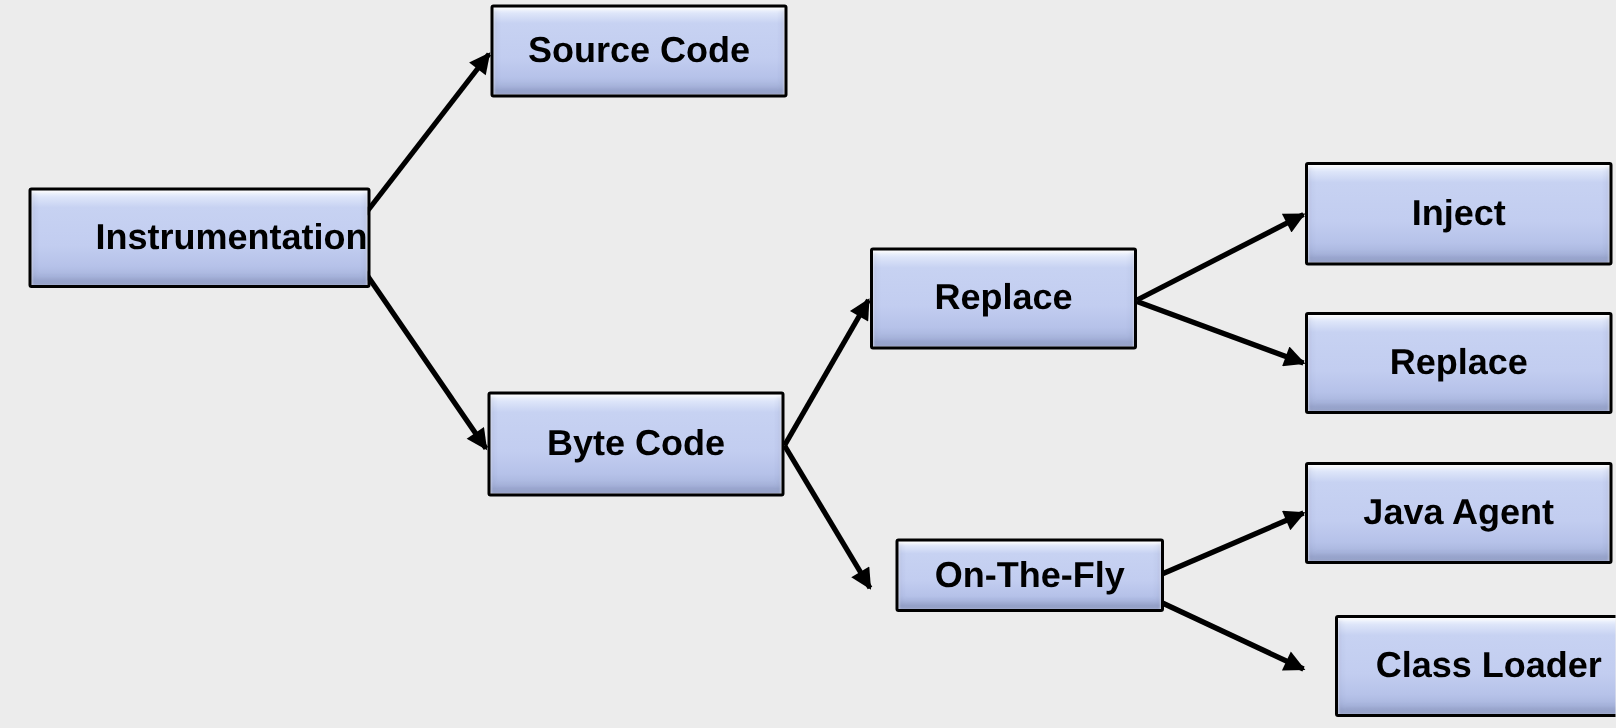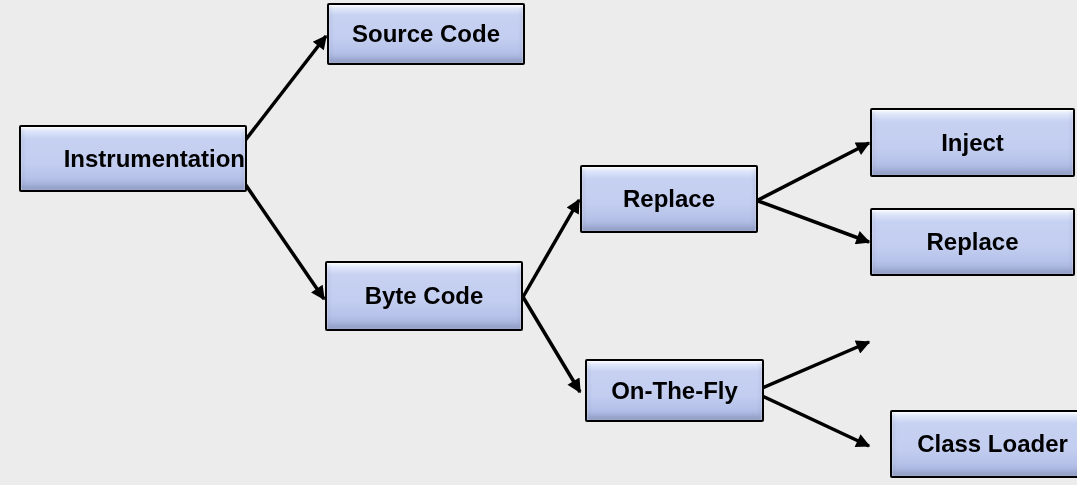--- a/index.html
+++ b/index.html
@@ -44,21 +44,21 @@
     color: #000;
     font-weight: bold;
     font-size: 24px;
     letter-spacing: 0px;
     text-align: center;
   }
   #n-instrumentation { left: 19px;   top: 125px; width: 228px; height: 67px; justify-content: flex-end; }
   #n-source_code     { left: 327px; top: 3px;   width: 198px; height: 62px; }
   #n-byte_code       { left: 325px; top: 261px; width: 198px; height: 70px; }
   #n-offline         { left: 580px; top: 165px; width: 178px; height: 68px; }
-  #n-on_the_fly      { left: 585px; top: 359px; width: 179px; height: 63px; }
+  #n-on_the_fly      { left: 597px; top: 359px; width: 179px; height: 49px; }
   #n-inject          { left: 870px; top: 108px; width: 205px; height: 69px; }
   #n-replace         { left: 870px; top: 208px; width: 205px; height: 68px; text-align: center; }
   #n-java_agent      { left: 870px; top: 308px; width: 205px; height: 68px; }
   #n-class_loader    { left: 870px; top: 410px; width: 205px; height: 68px; margin-left: 20px; }
   .edge {
     stroke: #000;
     stroke-width: 3.5;
     fill: none;
   }
 </style>
@@ -104,18 +104,21 @@
   </div>
 
   <div class="node" id="n-inject">
     <span>Inject</span>
   </div>
 
   <div class="node" id="n-replace">
     <span>Replace</span>
   </div>
 
+  <div class="node" id="n-java_agent">
+    <span>Java Agent</span>
+  </div>
 
   <div class="node" id="n-class_loader">
     <span>Class Loader</span>
   </div>
 
 </div>
 
 </body></html>

